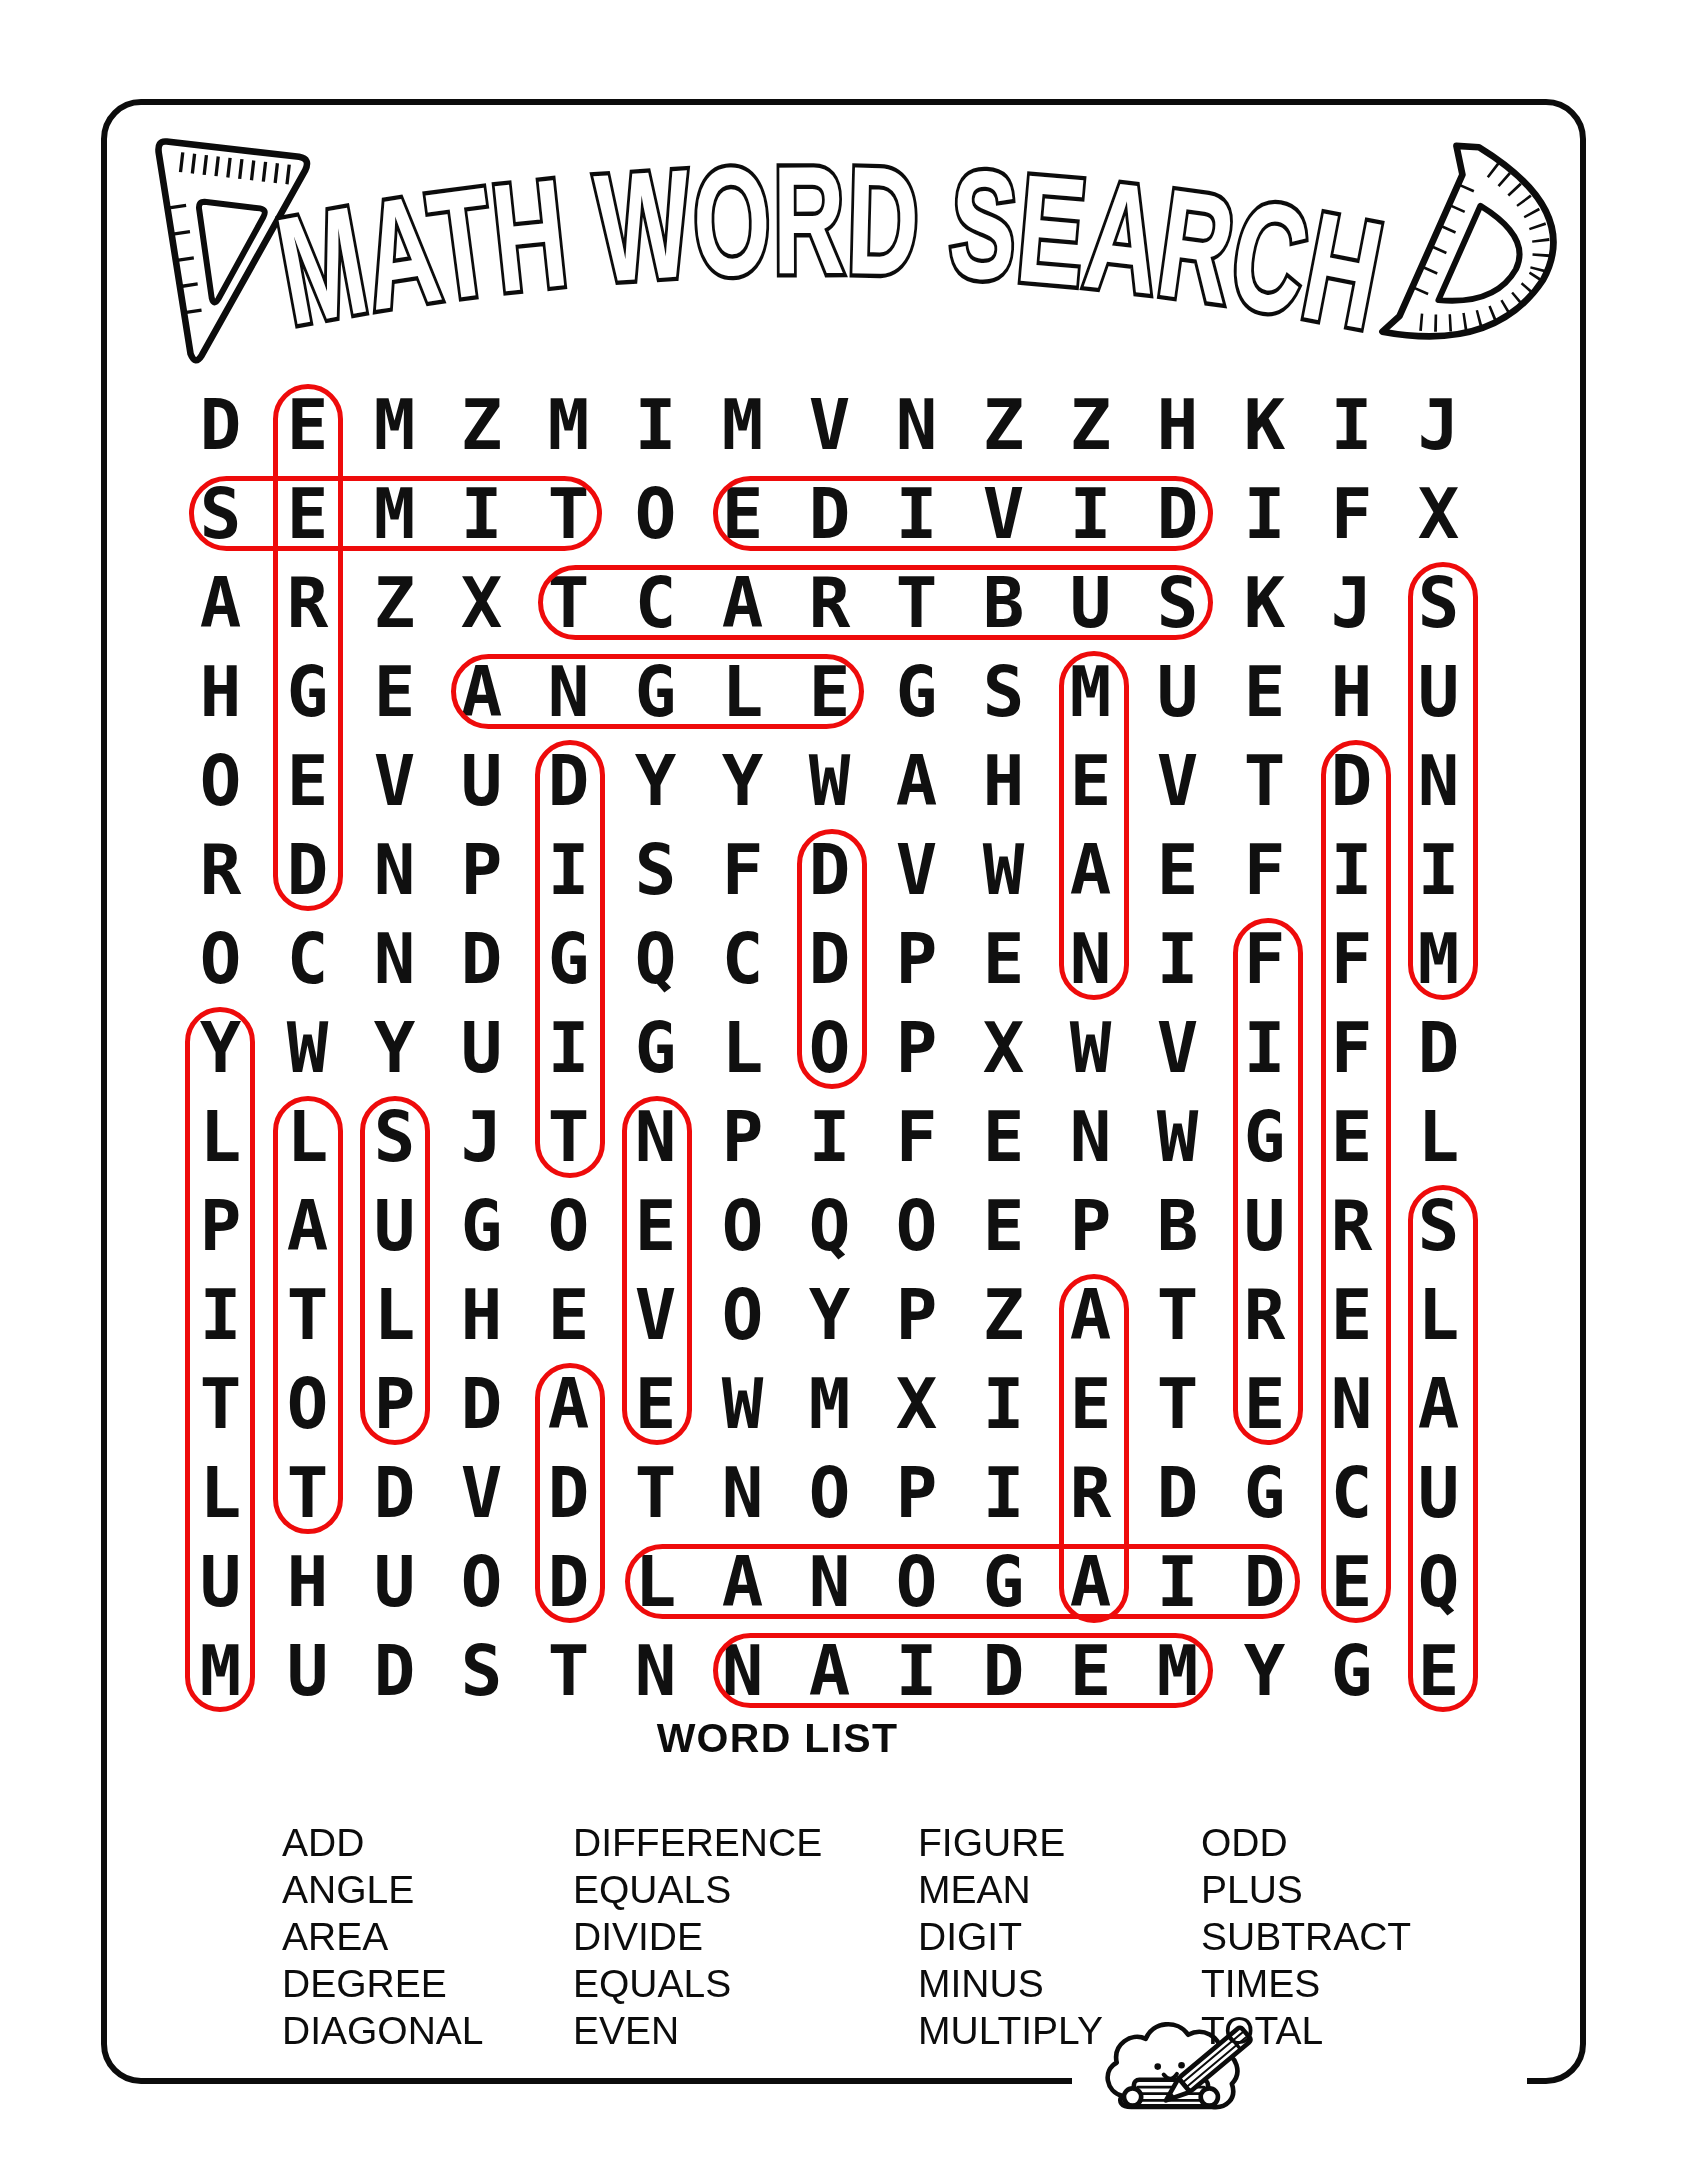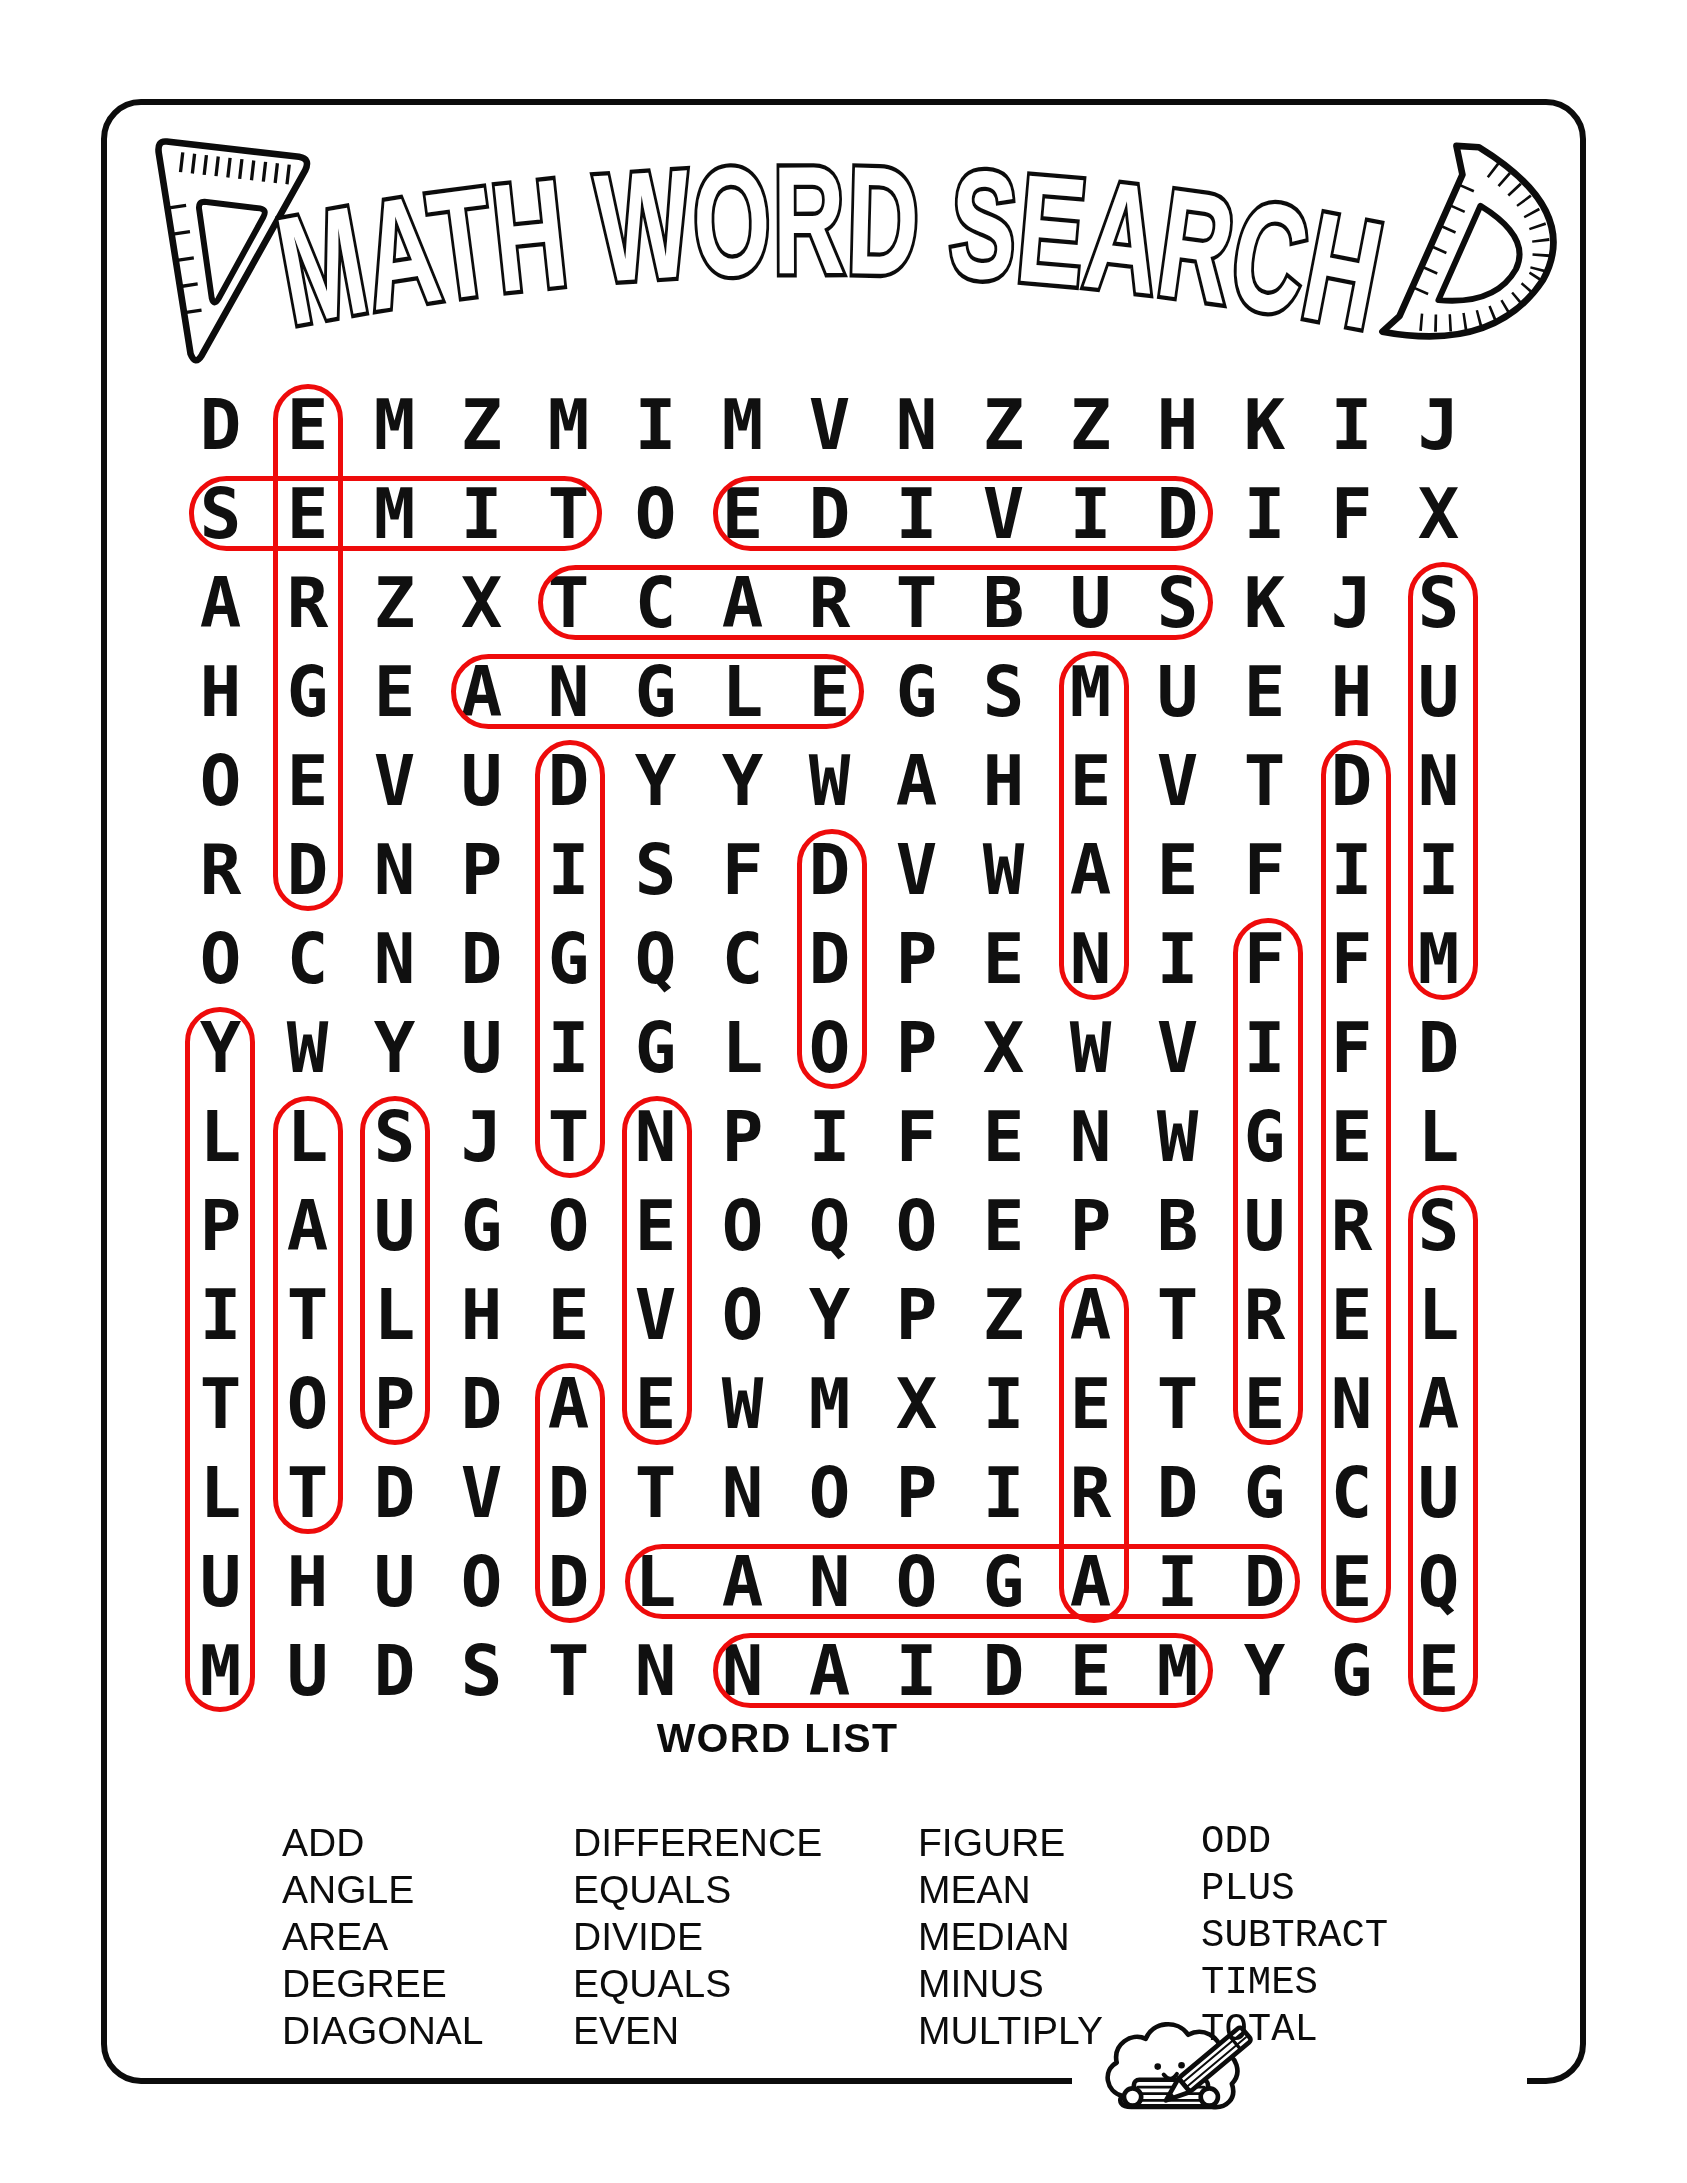--- a/index.html
+++ b/index.html
@@ -339,25 +339,25 @@
       <div class="wcol" style="left: 573px;">
         <div>DIFFERENCE</div>
         <div>EQUALS</div>
         <div>DIVIDE</div>
         <div>EQUALS</div>
         <div>EVEN</div>
       </div>
       <div class="wcol" style="left: 918px;">
         <div>FIGURE</div>
         <div>MEAN</div>
-        <div>MEDIAN</div>
+        <div>DIGIT</div>
         <div>MINUS</div>
         <div>MULTIPLY</div>
       </div>
-      <div class="wcol" style="left: 1201px; font-family: Liberation Mono, monospace;">
+      <div class="wcol" style="left: 1201px;">
         <div>ODD</div>
         <div>PLUS</div>
         <div>SUBTRACT</div>
         <div>TIMES</div>
         <div>TOTAL</div>
       </div>
     </div>
 
 
 </div>

